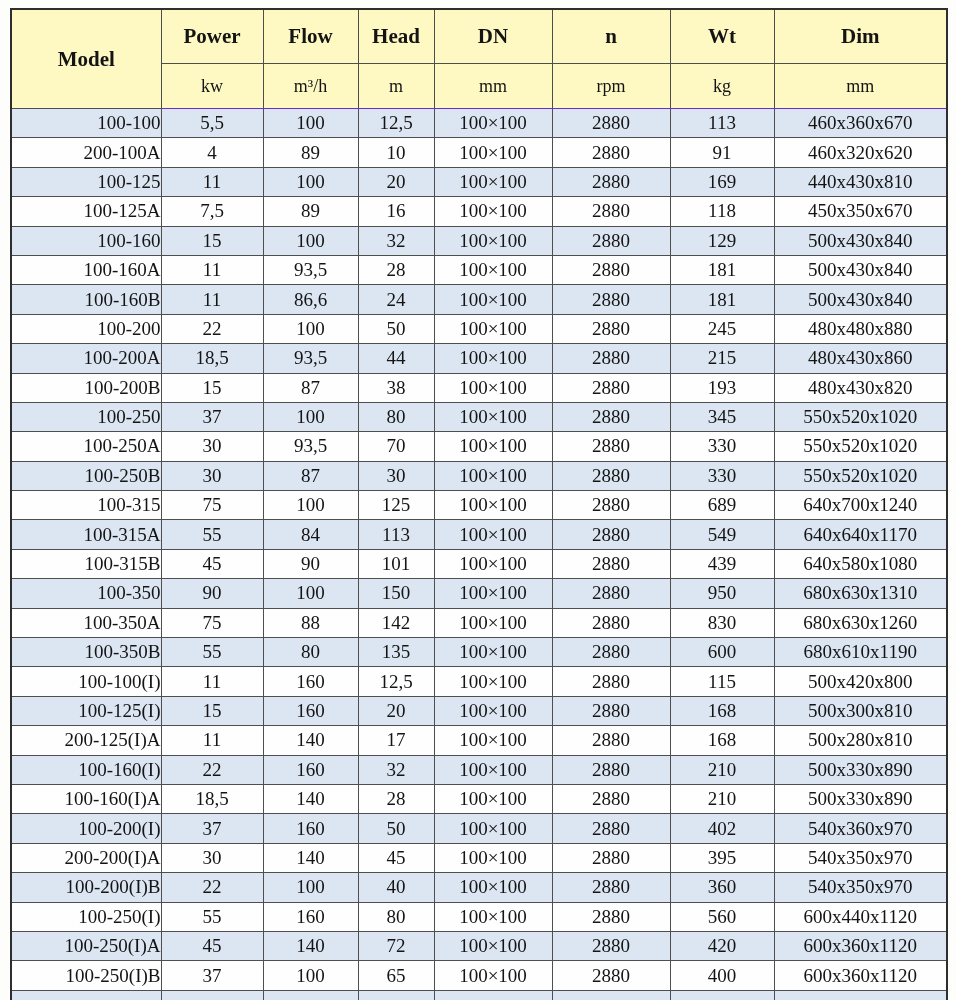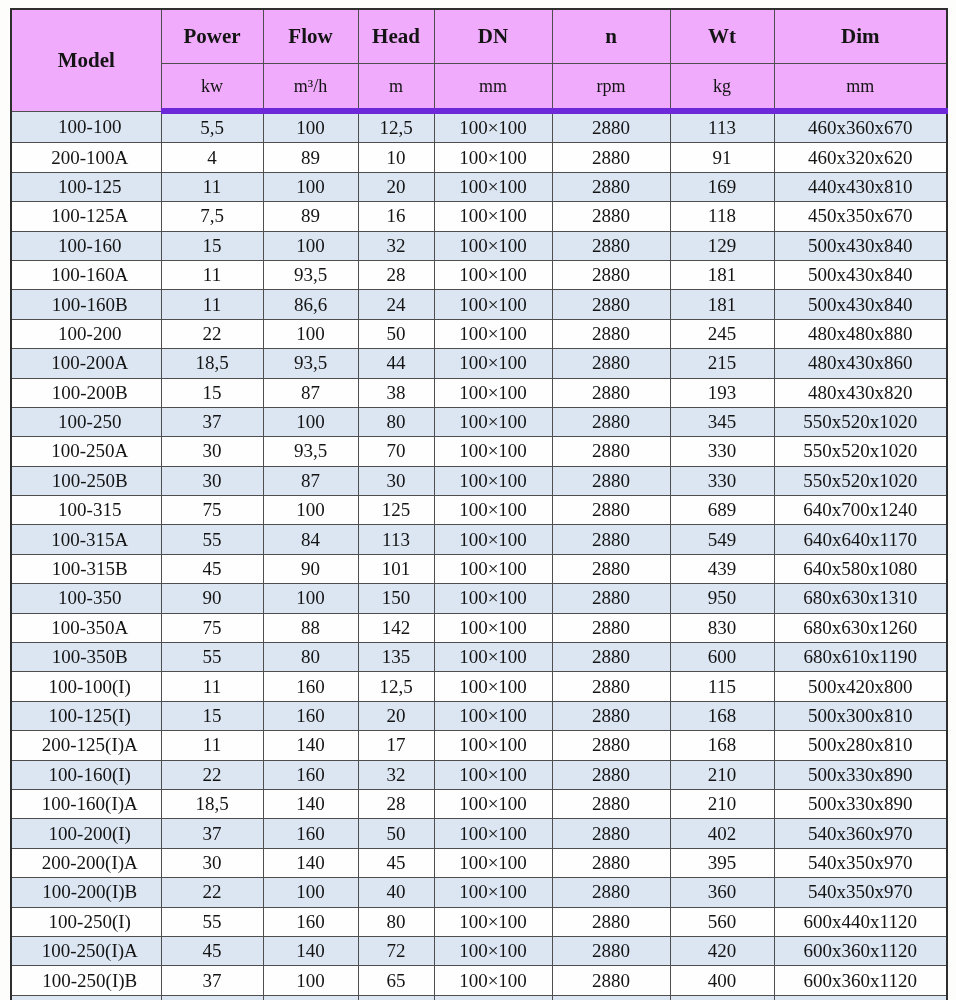--- a/index.html
+++ b/index.html
@@ -23,21 +23,21 @@
     border-collapse:collapse;
     table-layout:fixed;
   }
   table.spec th, table.spec td{
     border:1px solid #4e4e4e;
     overflow:hidden;
     white-space:nowrap;
   }
   table.spec{border:2px solid #2e2e2e;}
   thead th{
-    background:#f0abfc;
+    background:#fef9c3;
     font-weight:bold;
     font-size:21px;
     text-align:center;
   }
   thead tr.labels th{height:51px;}
   thead tr.units th{
     height:42px;
     font-weight:normal;
     font-size:18px;
   }
@@ -49,25 +49,25 @@
   tbody td{
     height:28.4px;
     font-size:19px;
     line-height:28px;
     text-align:center;
     padding:0;
     background:#fefefe;
   }
   tbody tr:nth-child(odd) td{background:#dce6f2;}
   tbody td.model-col{
-    text-align:center;
+    text-align:right;
     padding-left:7px;
   }
   
-  thead tr.units th{border-bottom:6px solid #6d28d9;}
+  thead tr.units th{border-bottom:1px solid #6d28d9;}
 </style>
 </head>
 <body>
 
 <div class="page">
   <table class="spec">
     <colgroup>
       <col style="width:150px">
       <col style="width:102px">
       <col style="width:95px">

